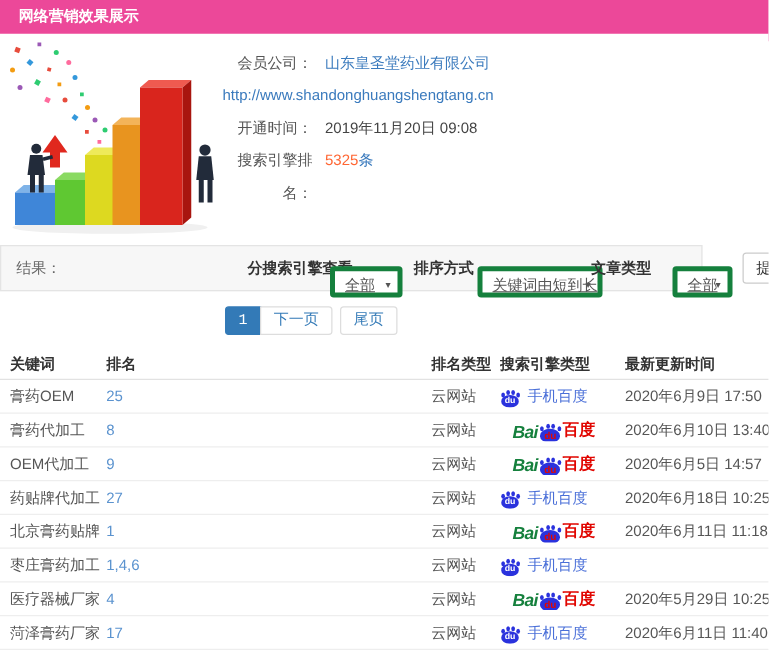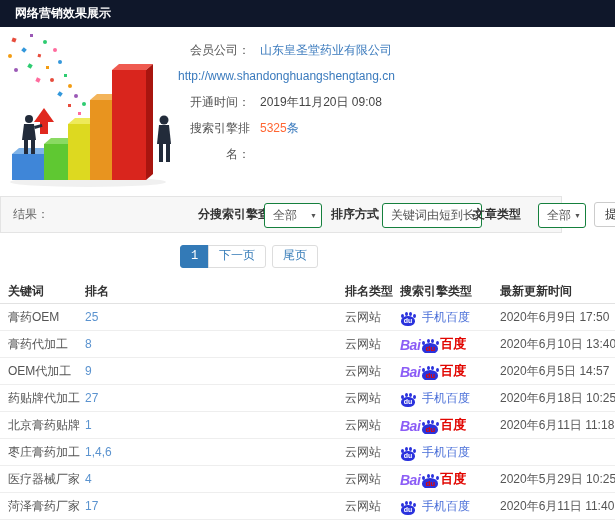--- a/index.html
+++ b/index.html
@@ -1,41 +1,41 @@
 <!DOCTYPE html>
 <html><head>
 <meta charset="utf-8">
 <style>
   * { margin:0; padding:0; box-sizing:border-box; }
   html,body { background:#fff; }
   body { font-family:"Liberation Sans","DejaVu Sans",sans-serif; }
   .page { position:relative; width:615px; height:520px; overflow:hidden; background:#fff; }
 
   
-  .topbar { position:absolute; left:0; top:0; width:615px; height:33px; background:#0f172a; }
+  .topbar { position:absolute; left:0; top:0; width:615px; height:33px; background:#ec4899; }
   .topbar .title { position:absolute; left:15px; top:0; line-height:27px; color:#fff; font-size:12px; font-weight:bold; }
 
   
   .info { position:absolute; left:0; top:27px; width:615px; height:166px; background:#fff;padding-left:36px; }
   .chart-wrap { position:absolute; left:0; top:3px; width:185px; height:160px; }
   .info-rows { position:absolute; left:168px; top:10px; width:440px; }
   .info-row { display:flex; height:26px; line-height:26px; font-size:12px; }
   .info-label { width:82px; text-align:right; color:#555; }
   .info-value { margin-left:10px; color:#444; }
   a.blue-link { color:#3a7abd; text-decoration:none; }
   .orange { color:#ff6633; }
   .unit-blue { color:#3a7abd; }
 
   
   .filterbar { position:absolute; left:0; top:196px; width:562px; height:37px;
                background:#f7f7f7; border:1px solid #e4e4e4; }
   .filterbar .result-label { position:absolute; left:12px; top:0; line-height:35px; font-size:12px; color:#666; }
   .flabel { position:absolute; top:0; line-height:35px; font-size:12px; font-weight:bold; color:#333; }
-  .fselect { position:absolute; top:6px; height:25px; background:#fff; border:1px solid #15803d; border-radius:3px;
-             font-size:12px; color:#555; line-height:23px; padding:0 14px 0 8px; overflow:hidden; white-space:nowrap; cursor:pointer; }
+  .fselect { position:absolute; top:16px; height:25px; background:#fff; border:4px solid #15803d; border-radius:3px;
+             font-size:12px; color:#555; line-height:23px; padding:0 14px 0 8px; overflow:hidden; white-space:nowrap; cursor:pointer;text-decoration:underline; }
   .fselect .caret { position:absolute; right:4px; top:0; font-size:7px; color:#555; line-height:23px; }
   .lbl-engine { left:197px; } .sel-engine { left:263px; width:58px; }
   .lbl-sort { left:330px; } .sel-sort { left:381px; width:100px; }
   .lbl-article { left:472px; } .sel-article { left:537px; width:48px; }
   .submit-btn { position:absolute; left:593px; top:5px; height:25px; width:46px; background:#fff;
                 border:1px solid #ccc; border-radius:3px; font-size:12px; color:#333; text-align:center;
                 line-height:23px; cursor:pointer; }
 
   
   .pagination { position:absolute; left:0; top:245px; width:498px; text-align:center; font-size:0;font-family:Liberation Mono, monospace; }
@@ -61,21 +61,21 @@
                background:#2a32dd;
                box-shadow:4px -2px 0 #2a32dd, 8px -2px 0 #2a32dd, 12px 0 0 #2a32dd; }
   .paw .pad { position:absolute; left:1px; bottom:0; width:14px; height:10px; background:#2a32dd;
               border-radius:50% 50% 46% 46%; color:#fff; font-size:7px; line-height:10px;
               text-align:center; font-weight:bold; }
   .paw.mobile::after { content:""; position:absolute; left:3px; right:3px; bottom:-3px; height:2px; background:#e10601; }
   .mobile-label { margin-left:6px; color:#4a6fd8; font-size:12px; }
 
   
   .baidu-pc { display:inline-flex; align-items:flex-end; font-weight:bold; }
-  .baidu-pc .bai { color:#8b5cf6; font-size:14px; font-style:italic; letter-spacing:-0.5px; }
+  .baidu-pc .bai { color:#15803d; font-size:14px; font-style:italic; letter-spacing:-0.5px;margin-left:10px; }
   .baidu-pc .paw { width:18px; height:16px; margin:0 1px -1px 1px; }
   .baidu-pc .paw .toes { box-shadow:5px -2px 0 #2a32dd, 9px -2px 0 #2a32dd, 14px 0 0 #2a32dd; }
   .baidu-pc .paw .pad { width:16px; height:11px; line-height:11px; color:#e10601; font-size:8px; }
   .baidu-pc .cn { color:#e10601; font-size:13px; }
 </style>
 </head>
 <body>
 
 <div class="page">
 

